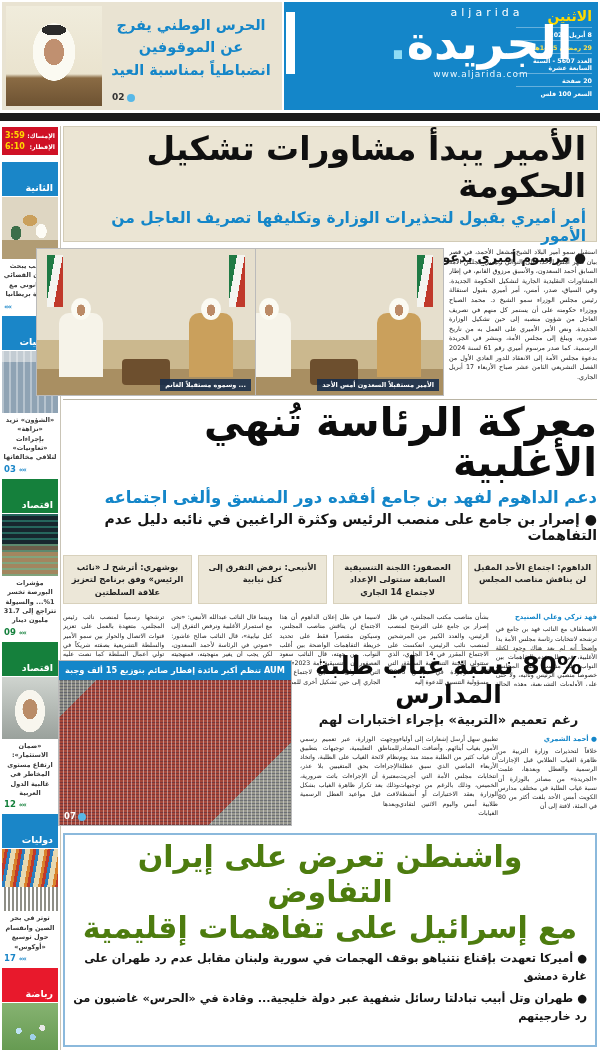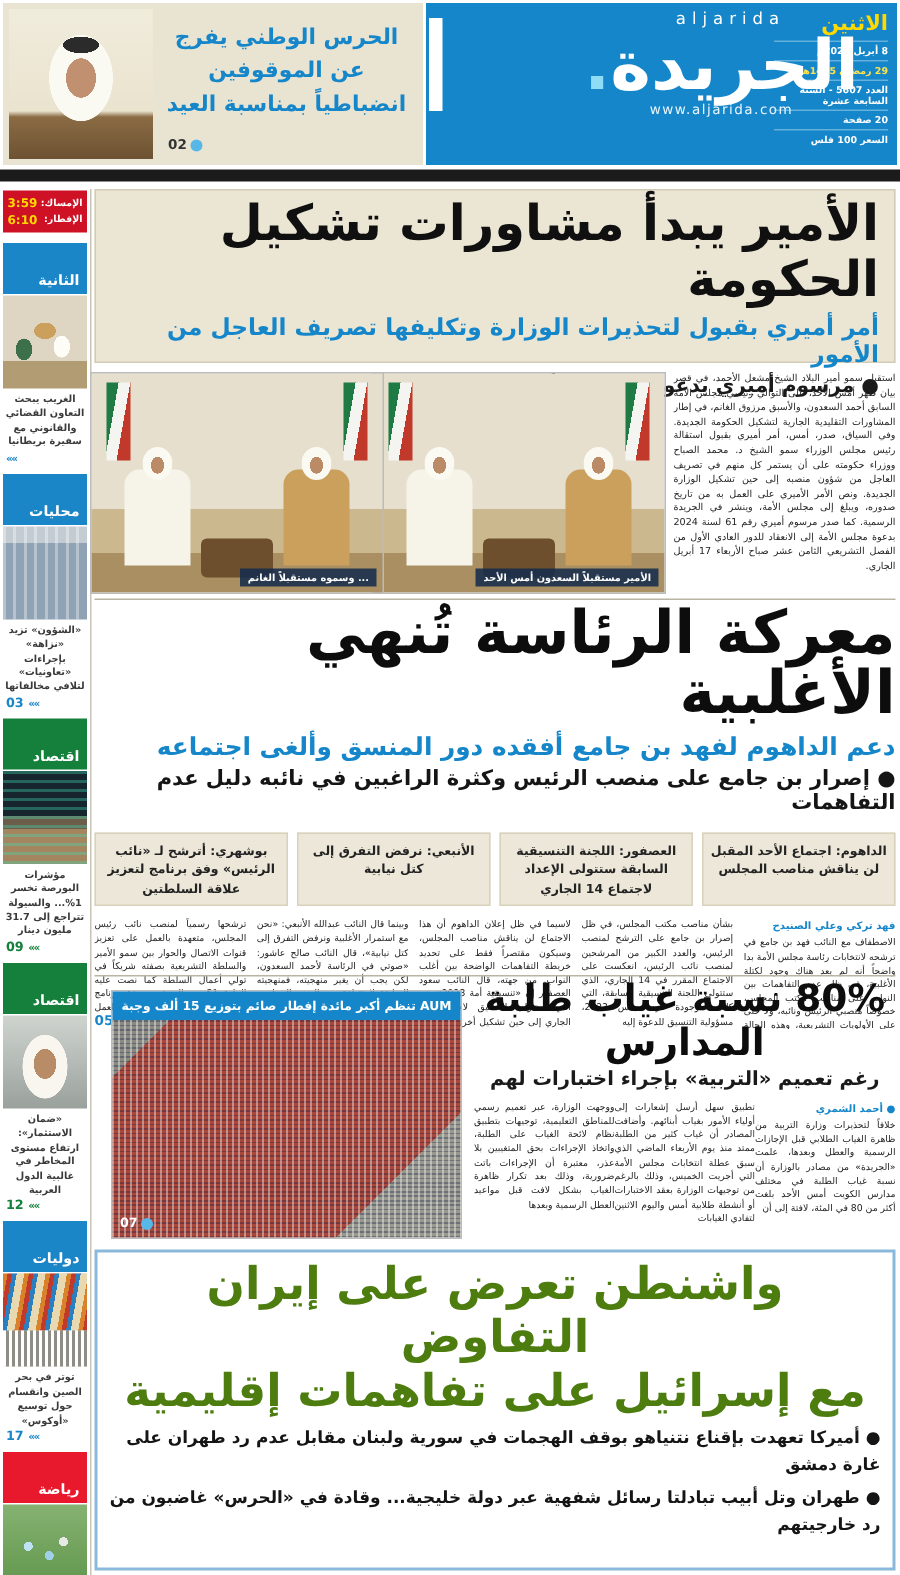--- a/index.html
+++ b/index.html
@@ -75,21 +75,21 @@
 
   
   .lead-box { position:absolute; top:126px; left:63px; right:3px; height:116px; background:#ebe5d4; border:1px solid #d2cbb6; padding:4px 10px; }
   .lead-h { font-size:33px; font-weight:bold; color:#101010; text-align:right; line-height:1.12; }
   .lead-sub { font-size:15.5px; font-weight:bold; color:#1486c9; text-align:right; margin-top:4px; }
   .lead-b { font-size:13.5px; font-weight:bold; color:#1a1a1a; text-align:right; margin-top:4px; }
 
   
   .photos-row { position:absolute; top:248px; left:63px; right:3px; height:148px; }
   .lead-text { position:absolute; top:0; right:0; width:148px; height:148px; font-size:6.4px; line-height:1.5; text-align:justify; color:#222; overflow:hidden; }
-  .ph-meeting { position:absolute; top:0; height:148px; width:196px; border:1px solid #bbb;
+  .ph-meeting { position:absolute; top:0; height:148px; width:220px; border:1px solid #bbb;
       background:linear-gradient(180deg,#e6dfcd 0 62%, #cbb88e 62% 82%, #a98f62 82% 100%);margin-left:36px; }
   .ph-meeting.p1 { right:153px; } .ph-meeting.p2 { right:341px; }
   .flag { position:absolute; top:6px; width:16px; height:52px;
       background:linear-gradient(100deg,#1f7a44 0 32%, #f4f4f0 32% 63%, #c0392b 63% 100%); }
   .flag.fl { left:10px; } .flag.fr { right:10px; }
   .fig { position:absolute; bottom:18px; width:44px; height:64px; border-radius:10px 10px 0 0; }
   .fig::before { content:""; position:absolute; top:-15px; left:12px; width:20px; height:22px; border-radius:50%;
       background:radial-gradient(ellipse 7px 9px at 50% 55%, #bb8a66 62%, transparent 63%), #fbfaf2; }
   .fig.white { background:#f6f3e9; } .fig.gold { background:#caa05c; }
   .fig.a { right:22px; } .fig.b { left:22px; }
@@ -104,21 +104,21 @@
   .maj-sub { font-size:16.5px; font-weight:bold; color:#1486c9; text-align:right; margin-top:6px; }
   .maj-b { font-size:14px; font-weight:bold; color:#151515; text-align:right; margin-top:4px; }
   .quotes { display:flex; gap:6px; margin-top:12px; }
   .qbox { flex:1; background:#ece7d8; border:1px solid #d8d1bc; font-size:8.3px; font-weight:bold; color:#222; text-align:center; line-height:1.5; padding:5px 4px; }
   .maj-body { display:flex; gap:7px; margin-top:8px; height:74px; overflow:hidden; position:relative; }
   .mcol { flex:1; font-size:6.2px; line-height:1.48; text-align:justify; color:#222; overflow:hidden; }
   .byline-blue { font-size:6.8px; font-weight:bold; color:#1486c9; margin-bottom:2px; }
   .maj-pg { position:absolute; left:0; bottom:0; font-size:9px; font-weight:bold; color:#1a86c8; direction:ltr; background:#fff; padding-right:3px; }
 
   
-  .row2 { position:absolute; top:652px; left:74px; right:3px; height:176px; }
+  .row2 { position:absolute; top:652px; left:58px; right:3px; height:176px; }
   .aum { position:absolute; left:0; top:8px; width:234px; height:166px; border:1px solid #bbb; }
   .aum-cap { position:absolute; top:0; left:0; right:0; height:19px; background:#1486c9; color:#fff; font-size:8.2px; font-weight:bold; text-align:center; line-height:19px; }
   .aum-photo { position:absolute; top:19px; left:0; right:0; bottom:0;
       background:
         repeating-linear-gradient(90deg, rgba(255,255,255,.4) 0 1px, transparent 1px 4px),
         repeating-linear-gradient(0deg, rgba(10,20,60,.30) 0 1px, transparent 1px 3px),
         linear-gradient(135deg,#8a8a82 0 10%, #a8473a 10% 78%, #98988e 78% 100%); }
   .aum-pg { position:absolute; bottom:4px; left:5px; color:#fff; font-size:8.5px; font-weight:bold; direction:ltr; z-index:2; }
   .schools { position:absolute; right:0; left:242px; top:0; height:176px; }
   .sch-h { font-size:25px; font-weight:bold; color:#0d0d0d; text-align:center; line-height:1.15; }

